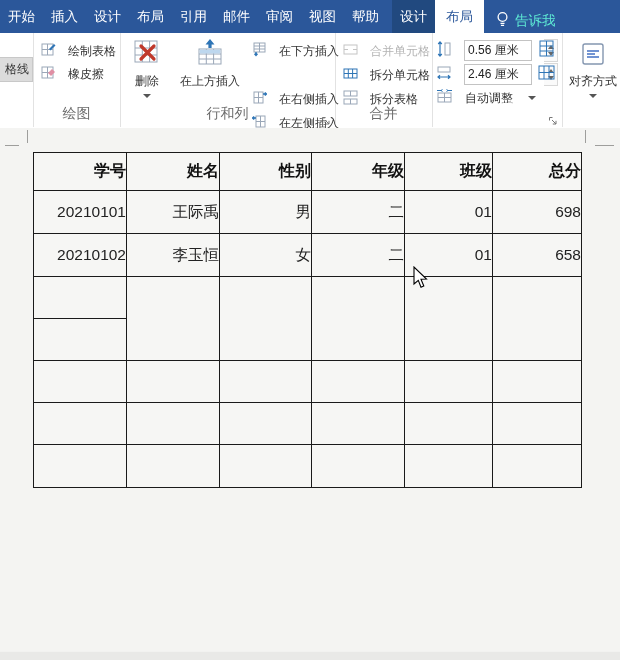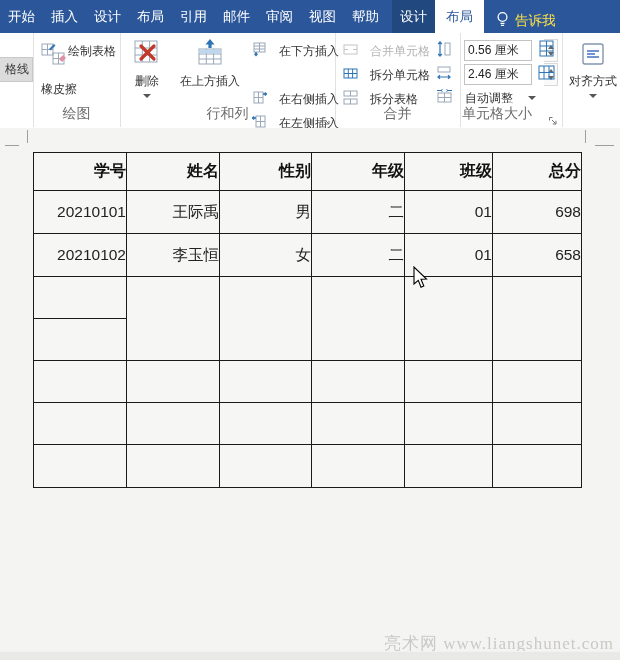--- a/index.html
+++ b/index.html
@@ -6,21 +6,21 @@
   body{width:620px;height:660px;position:relative;overflow:hidden;
        font-family:"Liberation Sans",sans-serif;background:#fff;}
 
   
   .tabbar{position:absolute;left:0;top:0;width:620px;height:41px;
           background:#2b579a;display:flex;align-items:stretch;overflow:hidden;}
   .tab{height:33px;line-height:33px;padding:0 8px;color:#fff;font-size:13.5px;
        white-space:nowrap;cursor:default;}
   .ctx-group{display:flex;background:#21497f;margin-left:5px;}
   .tab.selected{background:#fff;color:#2b579a;padding:0 11px;}
-  .tellme{display:flex;align-items:center;gap:5px;color:#fde047;font-size:13.5px;
+  .tellme{display:flex;align-items:center;gap:5px;color:#5eead4;font-size:13.5px;
           margin-left:11px;white-space:nowrap;}
 
   
   .ribbon{position:absolute;left:0;top:33px;width:620px;height:95px;
           background:#fff;border-bottom:1px solid #d2d2d2;overflow:hidden;}
   .rgroup{position:absolute;top:0;height:94px;border-right:1px solid #e2e2e2;}
   .glabel{position:absolute;bottom:4px;left:0;right:0;text-align:center;
           font-size:14px;color:#6b6b6b;}
   .launcher{position:absolute;right:4px;bottom:5px;width:10px;height:10px;}
   .sm-btn{position:absolute;display:flex;align-items:center;gap:12px;
@@ -104,21 +104,21 @@
         <svg width="15" height="15" viewBox="0 0 15 15">
             <g stroke="#9aa7b8" fill="none">
           <rect x="1" y="2" width="11" height="11"></rect>
               <path d="M1 7.5h11M6.5 2v11"></path>
             </g>
           <path d="M8 7 L13 2 L14.5 3.5 L9.5 8.5 Z" fill="#2e75b6"></path>
           </svg>
       </span>
       <span>绘制表格</span>
     </div>
-    <div class="sm-btn" style="left:8px;top:18px;flex-direction:column;">
+    <div class="sm-btn" style="left:8px;top:32px;">
       <span>
         <svg width="15" height="15" viewBox="0 0 15 15">
             <g stroke="#9aa7b8" fill="none">
           <rect x="1" y="2" width="11" height="11"></rect>
               <path d="M1 7.5h11M6.5 2v11"></path>
             </g>
           <path d="M7 8 L11 4 L14 7 L10 11 Z" fill="#e08fa4"></path>
           </svg>
       </span>
       <span>橡皮擦</span>
@@ -193,21 +193,21 @@
     <div class="launcher">
       <svg width="10" height="10" viewBox="0 0 10 10">
           <g stroke="#777" fill="none">
         <path d="M1.5 4.5v-3h3"></path>
             <path d="M4 4 L8 8 M8 4.8 V8 H4.8"></path>
           </g>
         </svg>
     </div>
   </div>
 
-  <div class="rgroup" style="left:335px;width:97px;padding-left:28px;">
+  <div class="rgroup" style="left:335px;width:97px;">
     <div class="sm-btn disabled" style="left:8px;top:9px;">
       <span>
         <svg width="15" height="15" viewBox="0 0 15 15">
             <g stroke="#c4c4c4" fill="none">
           <rect x="1" y="3" width="13" height="9"></rect>
               <path d="M1 7.5h4M10 7.5h4"></path>
             </g>
           </svg>
       </span>
       <span>合并单元格</span>
@@ -291,21 +291,20 @@
             <g stroke="#9aa7b8" fill="none">
           <rect x="2" y="4" width="13" height="9"></rect>
               <path d="M2 8.5h13M8.5 4v9"></path>
             </g>
           <path d="M1 1.5h4M12 1.5h4M6.5 0.5l-1.5 1 1.5 1M10.5 0.5l1.5 1-1.5 1" stroke="#2e75b6" fill="none"></path>
           </svg>
       </span>
       <span>自动调整</span>
       <span class="caret inline"></span>
     </div>
-    <div class="glabel">单元格大小</div>
     <div class="launcher">
       <svg width="10" height="10" viewBox="0 0 10 10">
           <g stroke="#777" fill="none">
         <path d="M1.5 4.5v-3h3"></path>
             <path d="M4 4 L8 8 M8 4.8 V8 H4.8"></path>
           </g>
         </svg>
     </div>
   </div>
 
@@ -395,21 +394,20 @@
       <td></td>
           <td></td>
       <td></td>
           <td></td>
       <td></td>
           <td></td>
     </tr>
   </tbody>
     </table>
 
-  <div class="watermark">亮术网 www.liangshunet.com</div>
   <div class="bottom-strip"></div>
 
   <div class="cursor">
     <svg width="15" height="23" viewBox="0 0 15 23">
       <path d="M1 1 L1 18 L5.3 14.3 L8 21.2 L10.8 20 L8 13.3 L13.5 13 Z" fill="#fff" stroke="#000" stroke-width="1.1"></path>
       </svg>
   </div>
 </div>
 
 </body></html>

